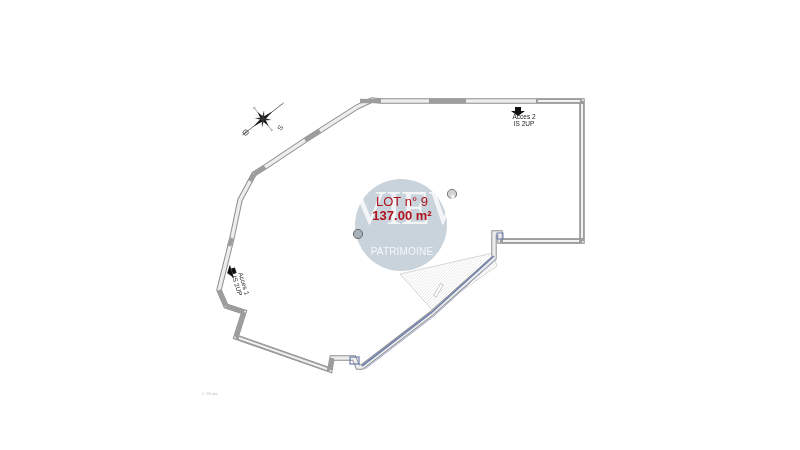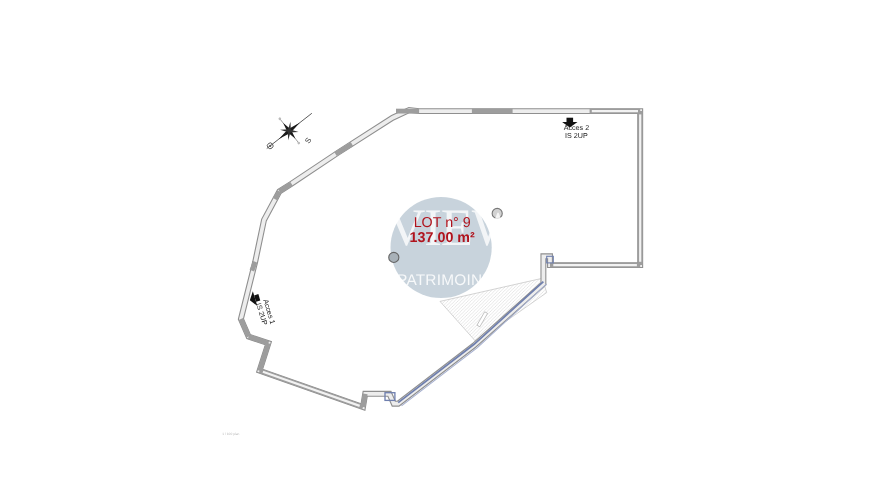--- a/index.html
+++ b/index.html
@@ -2,21 +2,21 @@
 <html><head>
   <meta charset="utf-8">
   <style>
     html, body { margin: 0; padding: 0; background: #ffffff; }
     body { width: 800px; height: 450px; position: relative; overflow: hidden; font-family: "Liberation Sans", sans-serif; }
     #plan { position: absolute; left: 0; top: 0; width: 800px; height: 450px; }
     .lbl { position: absolute; text-align: center; line-height: 1.05; }
     .lot-title { left: 360px; top: 195px; width: 84px; color: #b0131d; font-size: 13px; }
     .lot-area { left: 355px; top: 209px; width: 94px; color: #b0131d; font-size: 13px; font-weight: bold; }
     .wm-big { position: absolute; left: 352px; top: 180px; width: 100px; text-align: center; color: rgba(255,255,255,0.78); font-size: 48px; letter-spacing: -1px; font-family: Liberation Serif, serif; font-weight: normal; }
-    .wm-small { position: absolute; left: 356px; top: 246px; width: 92px; text-align: right; color: rgba(255,255,255,0.85); font-size: 14px; letter-spacing: 0.2px; }
+    .wm-small { position: absolute; left: 356px; top: 246px; width: 92px; text-align: center; color: rgba(255,255,255,0.85); font-size: 10px; letter-spacing: 0.2px; }
     .acc { font-size: 6.5px; color: #222; }
     .acc2 { left: 496px; top: 114px; width: 56px; }
     .acc1 { left: 220px; top: 278px; width: 40px; transform: rotate(73deg); transform-origin: center; }
     .scale-note { position: absolute; left: 202px; top: 392px; font-size: 3px; color: #bbb; }
   </style>
 </head>
 <body>
 
 <svg id="plan" viewBox="0 0 800 450" xmlns="http://www.w3.org/2000/svg">
 

